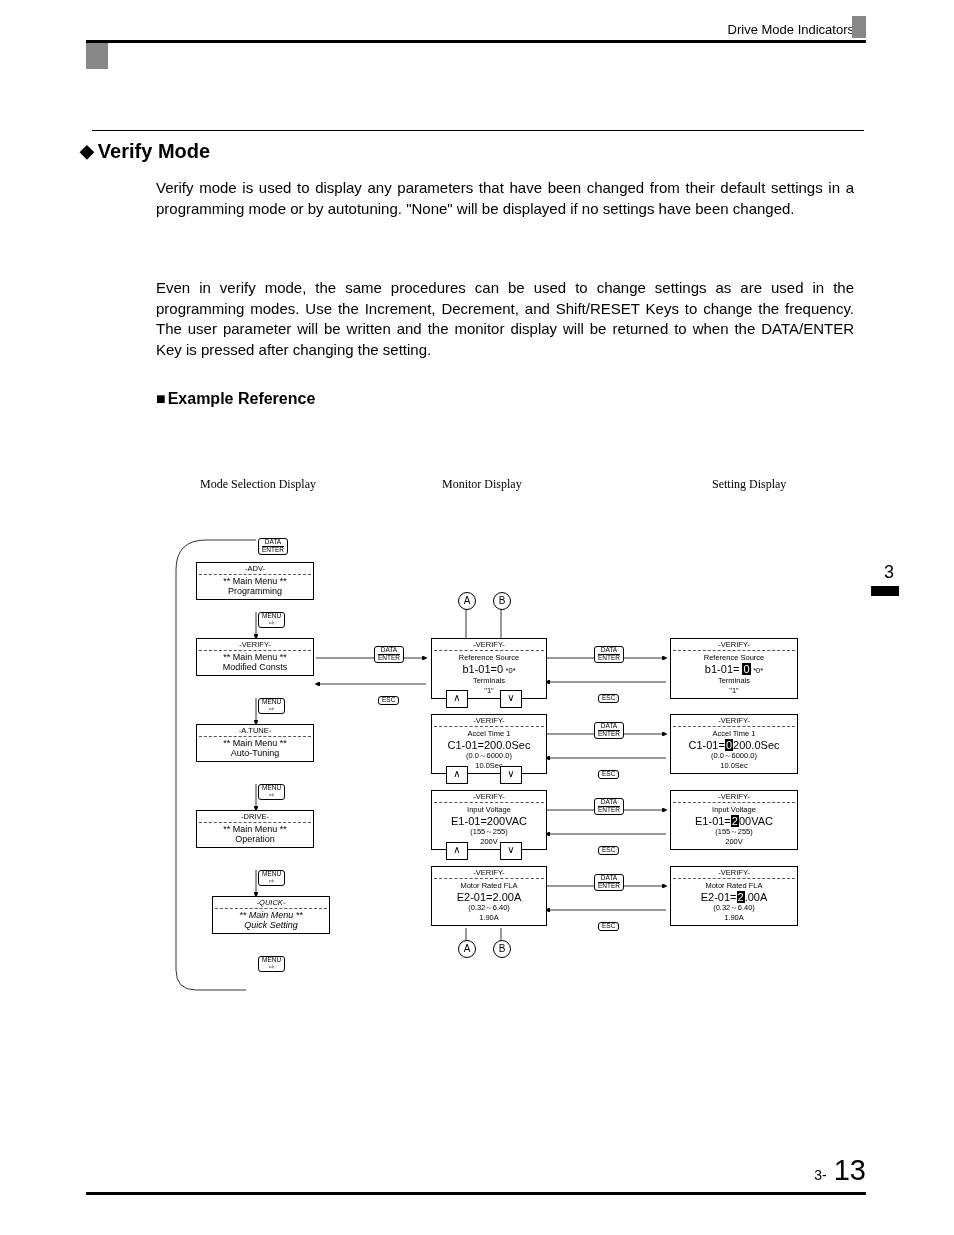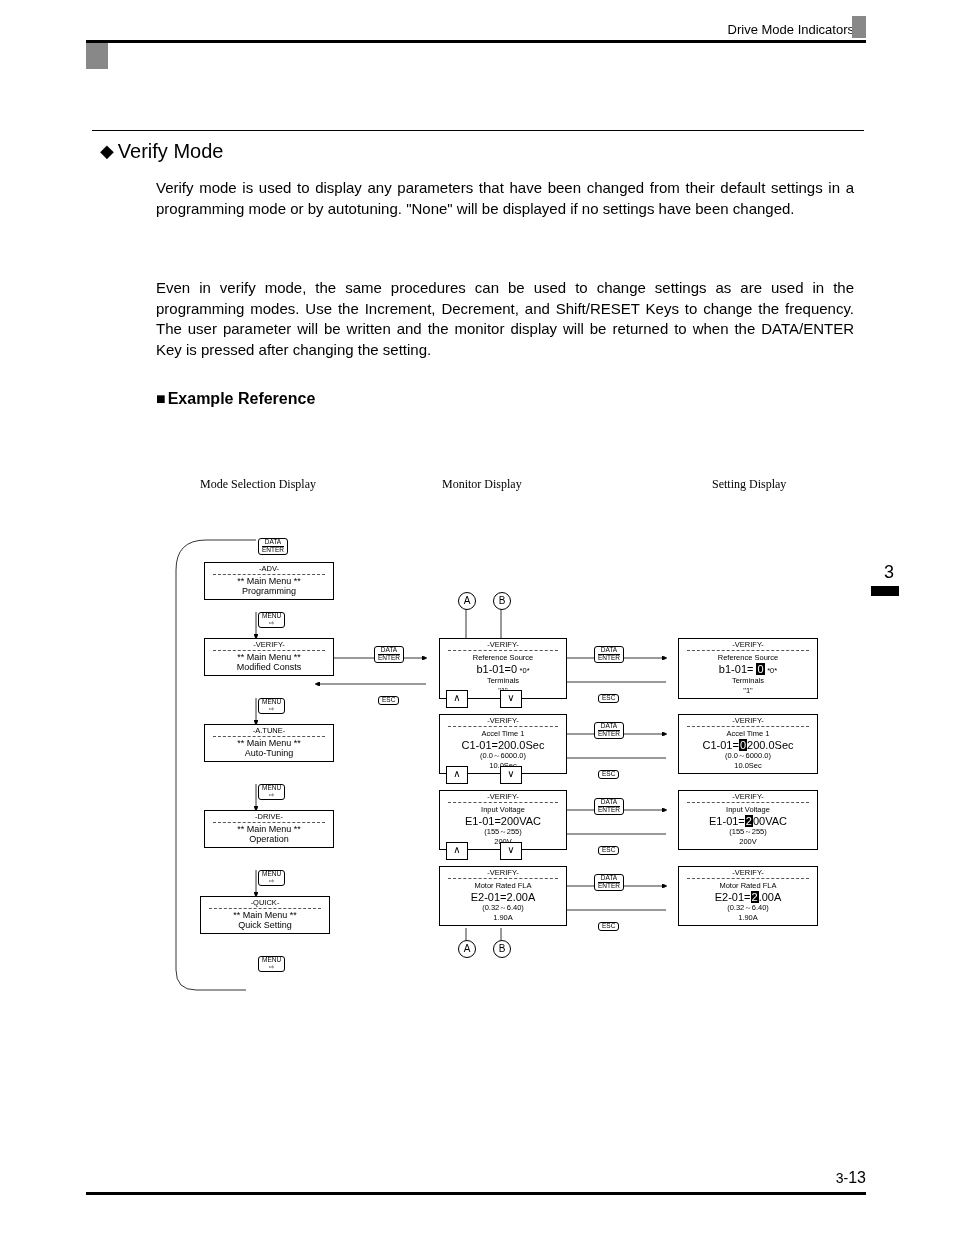--- a/index.html
+++ b/index.html
@@ -51,23 +51,23 @@
   .section-rule {
     position: absolute;
     top: 130px;
     left: 92px;
     right: 90px;
     border-top: 1px solid #000;
   }
   .section-title {
     position: absolute;
     top: 140px;
-    left: 100px;
+    left: 80px;
     font-size: 20px;
-    font-weight: normal;
+    font-weight: bold;
   }
   .section-title .diamond {
     display: inline-block;
     transform: rotate(0deg);
     font-size: 18px;
     vertical-align: 1px;
     margin-right: 4px;
   }
   .body-text {
     position: absolute;
@@ -113,21 +113,21 @@
     width: 28px;
     height: 10px;
     background: #000;
   }
   .page-num {
     position: absolute;
     bottom: 48px;
     right: 88px;
     font-size: 14px;
   }
-  .page-num .big { font-size: 16px; }
+  .page-num .big { font-size: 29px; margin-left: 7px; }
   .page-bar {
     position: absolute;
     bottom: 40px;
     left: 86px;
     right: 88px;
     height: 3px;
     background: #000;
   }
 
   
@@ -137,23 +137,22 @@
     left: 156px;
     width: 660px;
     height: 470px;
   }
   .panel {
     position: absolute;
     border: 1px solid #000;
     font-size: 9px;
     text-align: center;
     background: #fff;
-    padding: 2px 8px;
+    padding: 2px 2px;
     line-height: 1.1;
-    margin-left: 8px;
   }
   .panel .mode-tag {
     font-size: 7.5px;
     border-bottom: 1px dashed #555;
     padding-bottom: 1px;
     margin-bottom: 2px;
     display: block;
   }
   .panel .line {
     display: block;
@@ -288,21 +287,21 @@
     </div>
     <div class="keybox" style="top:254px; left:102px;"><span>MENU</span><br>⇨</div>
 
     <div class="panel" style="top:280px; left:40px; width:112px;">
       <span class="mode-tag">-DRIVE-</span>
       <span class="line">** Main Menu **</span>
       <span class="line">Operation</span>
     </div>
     <div class="keybox" style="top:340px; left:102px;"><span>MENU</span><br>⇨</div>
 
-    <div class="panel" style="top:366px; left:36px; width:112px;">
+    <div class="panel" style="top:366px; left:56px; width:112px;font-style:italic;">
       <span class="mode-tag">-QUICK-</span>
       <span class="line">** Main Menu **</span>
       <span class="line">Quick Setting</span>
     </div>
     <div class="keybox" style="top:426px; left:102px;"><span>MENU</span><br>⇨</div>
 
     <div class="keybox" style="top:116px; left:218px;"><span class="t">DATA</span><span>ENTER</span></div>
     <div class="keybox" style="top:166px; left:222px;"><span>ESC</span></div>
 
     <div class="circle-lbl" style="top:62px; left:302px;">A</div>

